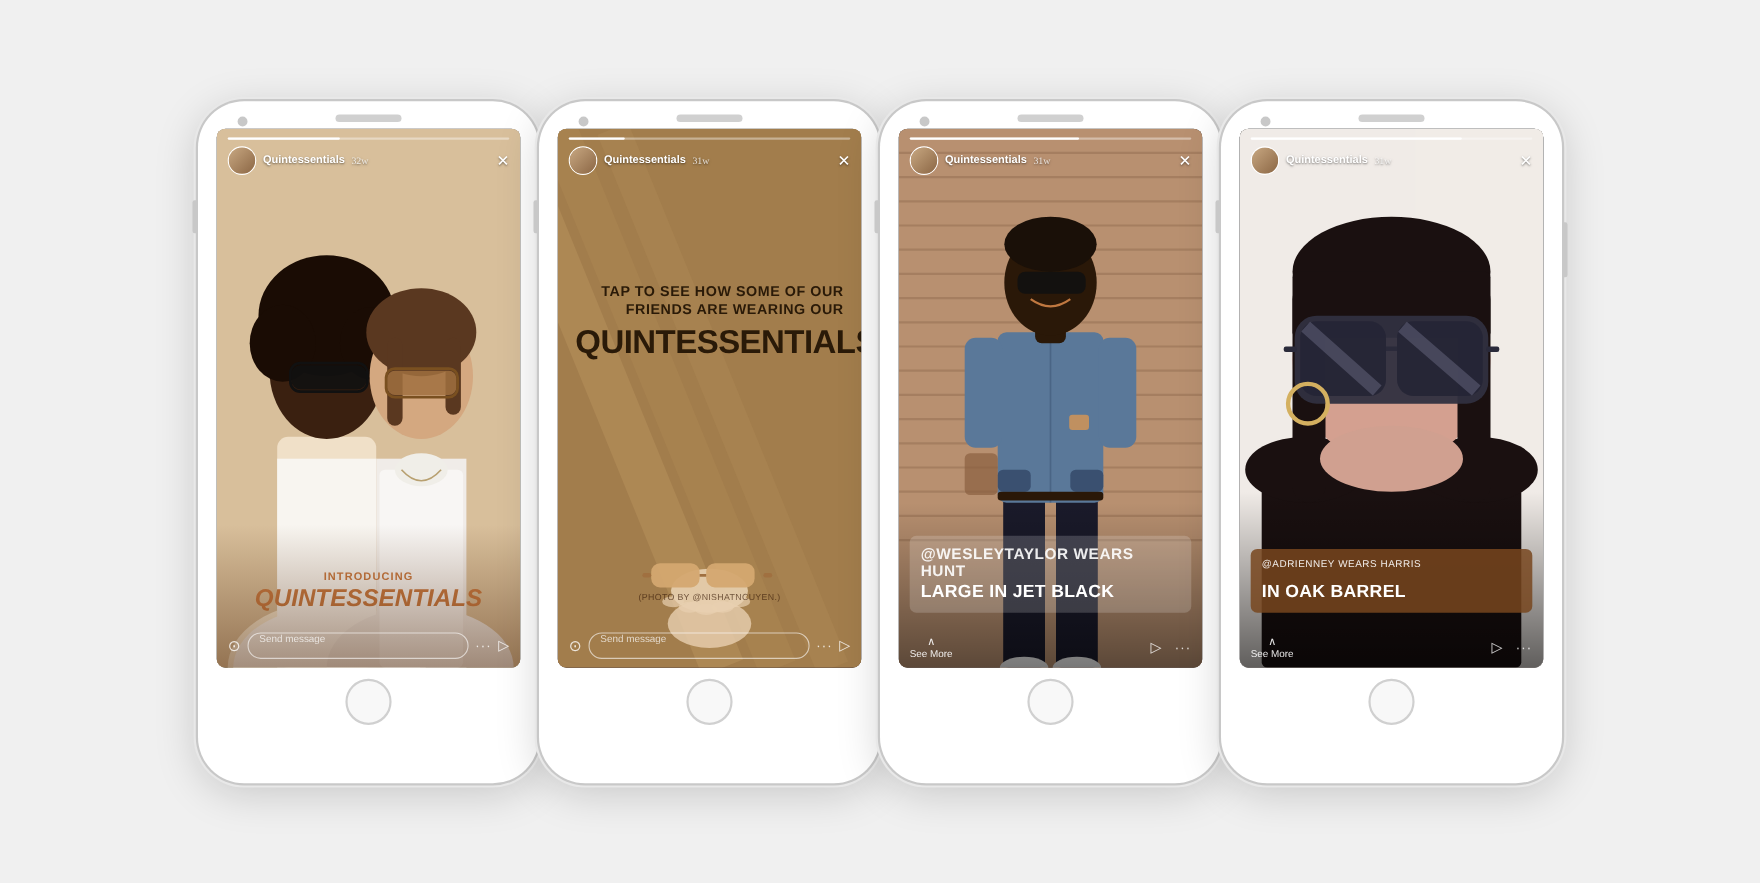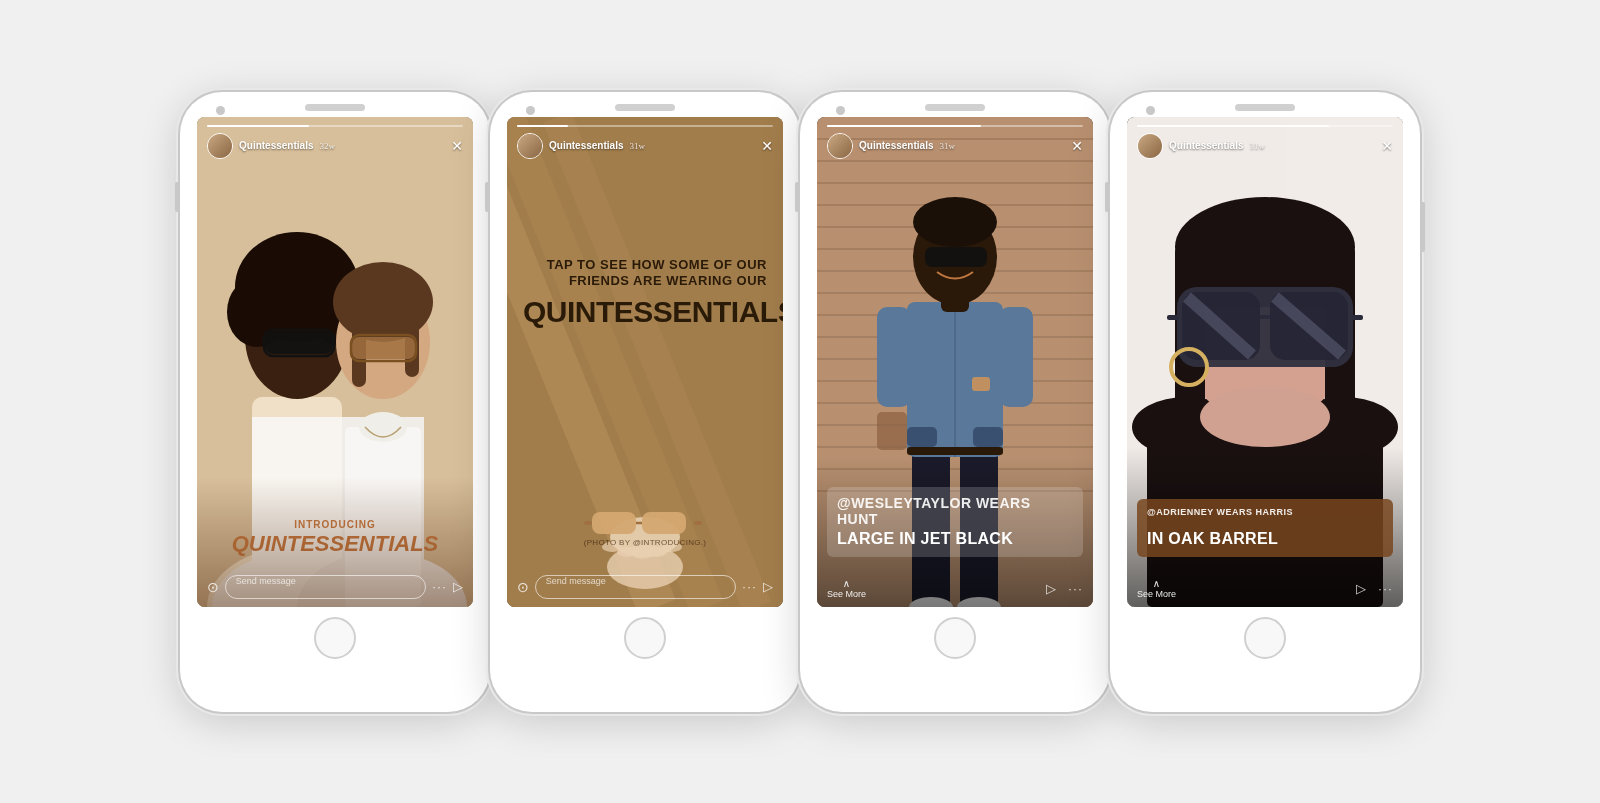--- a/index.html
+++ b/index.html
@@ -422,21 +422,21 @@
       background: rgba(120, 70, 30, 0.85);
       border-radius: 6px;
       padding: 8px 10px;
     }
 
     .phone4-sub {
       color: rgba(255,255,255,0.9);
       font-size: 9px;
       text-transform: uppercase;
       letter-spacing: 0.5px;
-      font-weight: 700;
+      font-weight: 400;
     }
 
     .phone4-main {
       color: white;
       font-size: 16px;
       font-weight: 800;
       text-transform: uppercase;
       letter-spacing: 0.3px;
       line-height: 1.2;
       margin-top: 12px;
@@ -578,21 +578,21 @@
         <div class="phone2-text-block">
           <div class="phone2-tap">
             <span>TAP TO SEE HOW SOME OF OUR</span><br>
             <span>FRIENDS ARE WEARING OUR</span>
           </div>
           <div class="phone2-collection">
             <span>QUINTESSENTIALS</span><br>
           </div>
         </div>
 
-        <div class="phone2-photo-credit">(PHOTO BY @INTRODUCING.)</div>
+        <div class="phone2-photo-credit">(PHOTO BY @NISHATNCUYEN.)</div>
       </div>
 
       <div class="story-header">
         <div class="story-progress-bar">
           <div class="story-progress-fill" style="width:20%"></div>
         </div>
         <div class="story-user-row">
           <div class="story-user-left">
             <div class="story-avatar">
               <div class="avatar-inner"></div>

